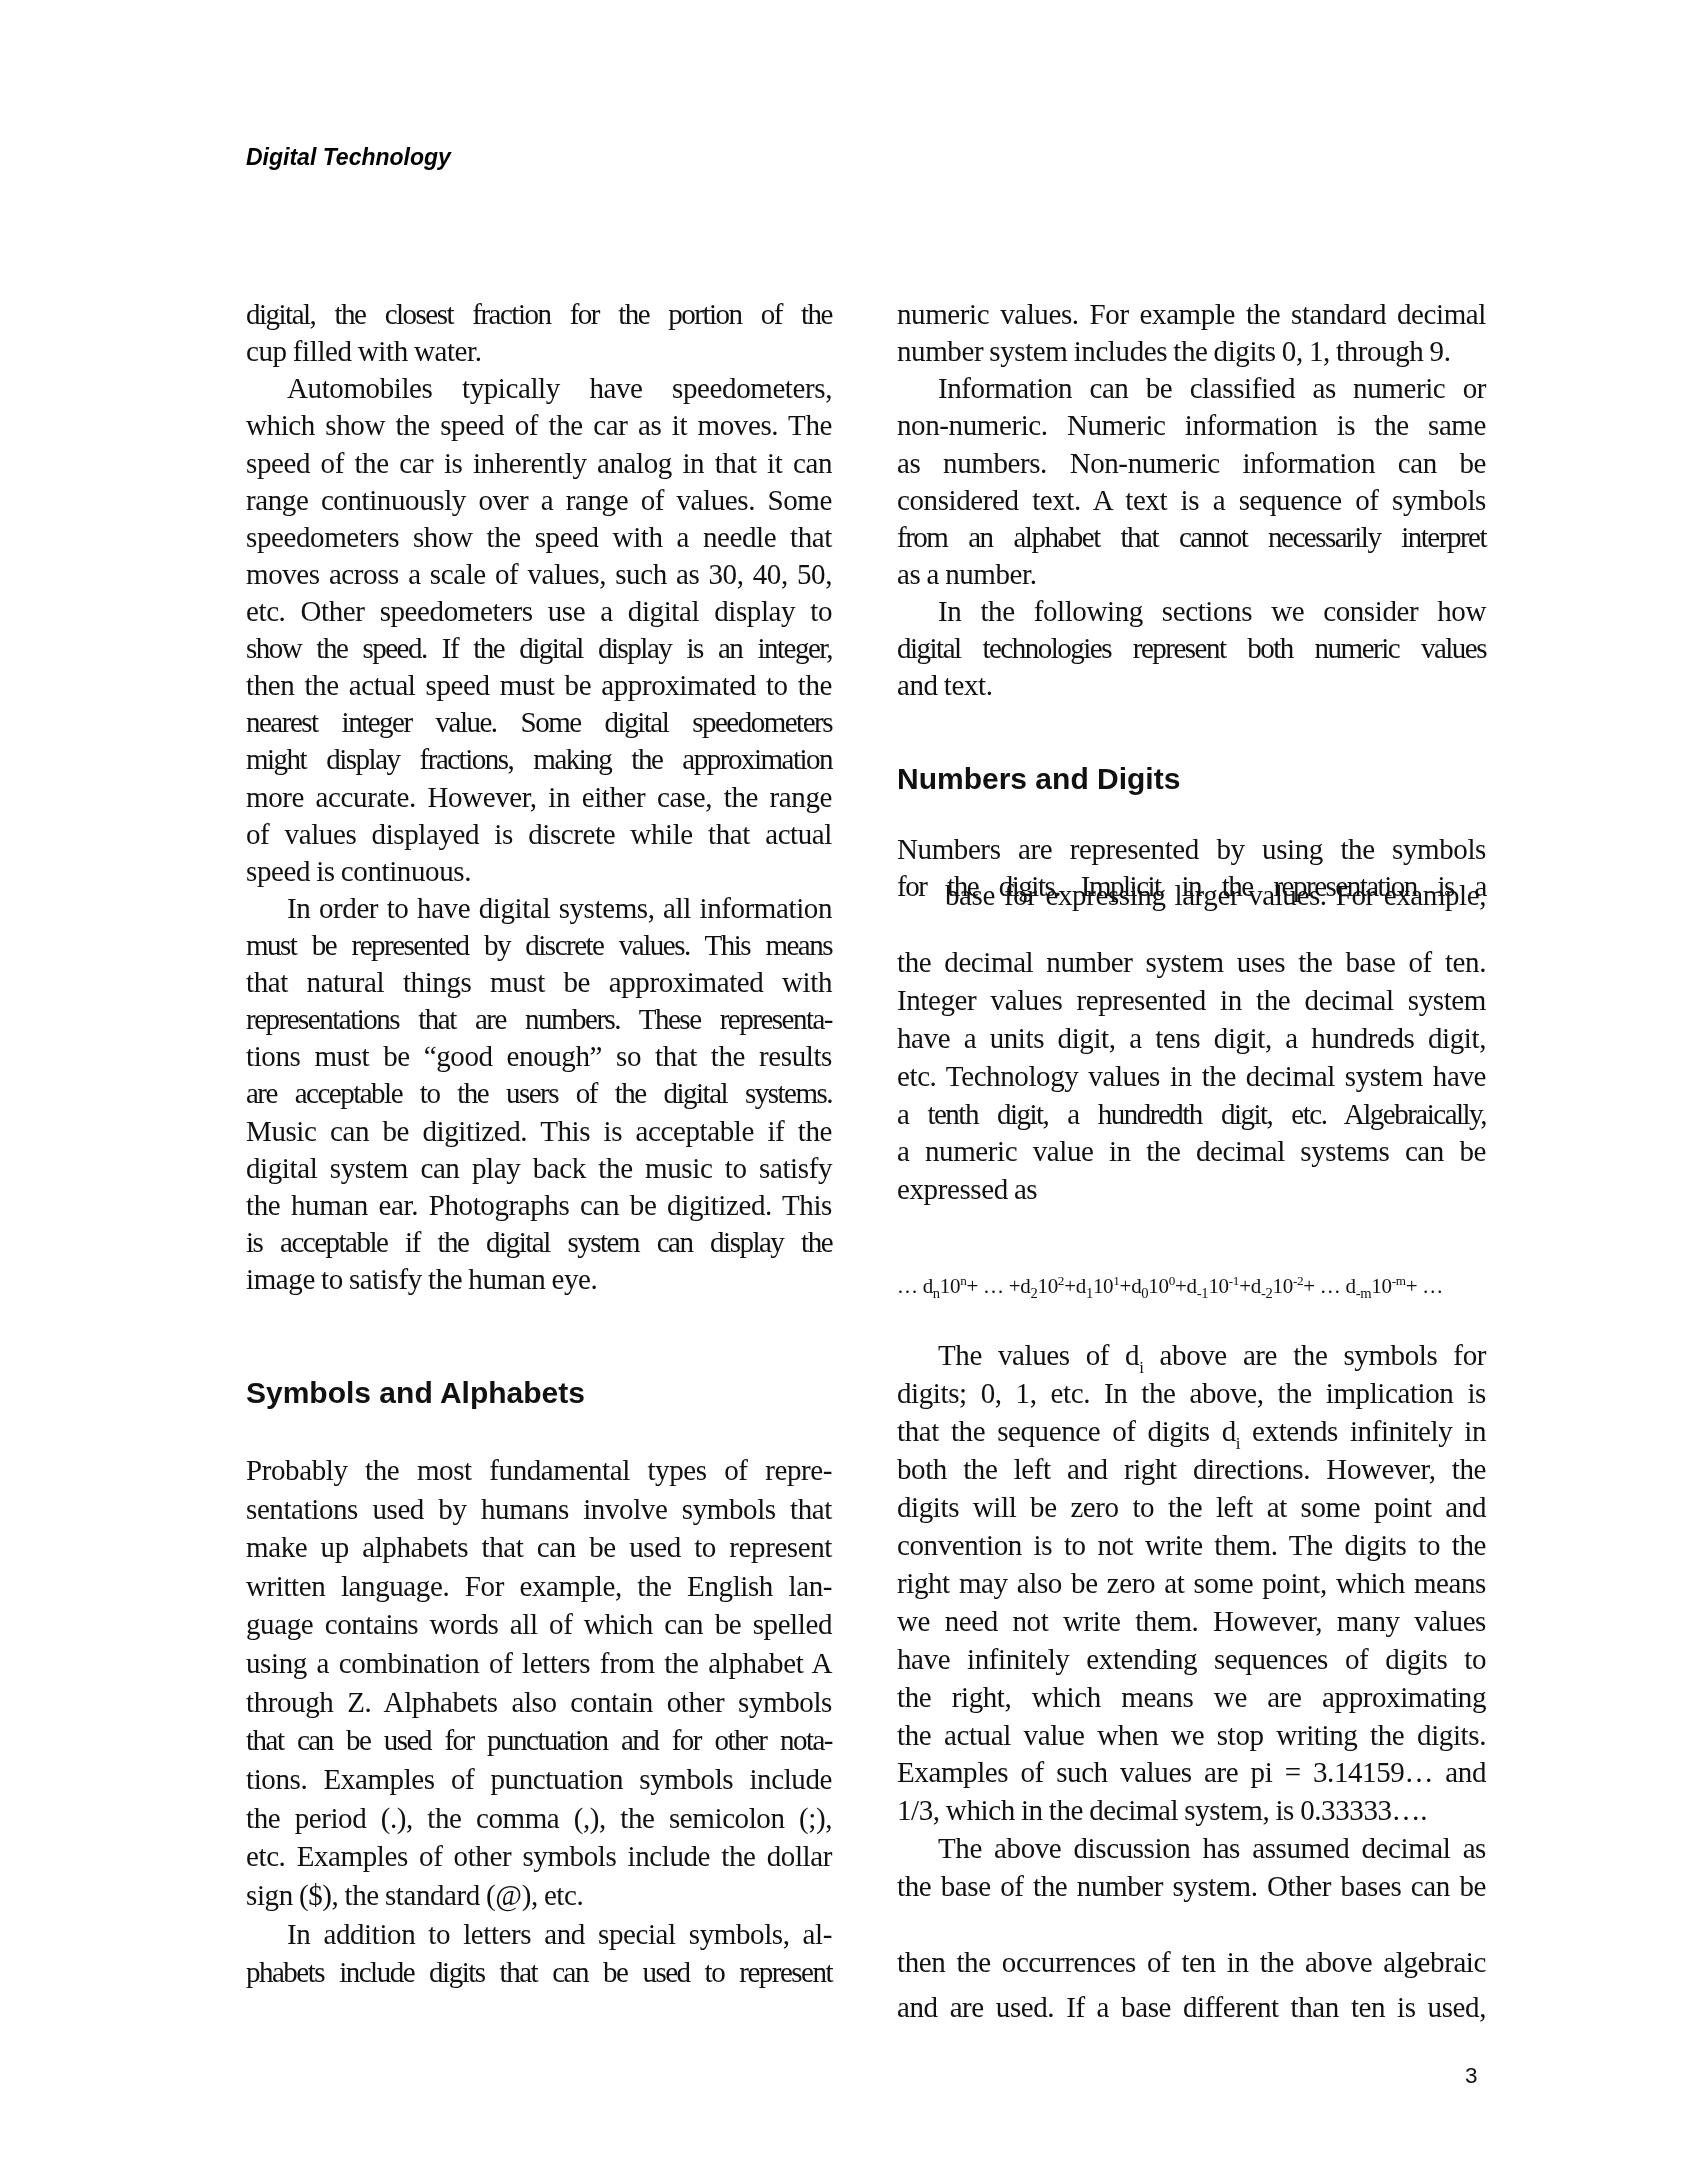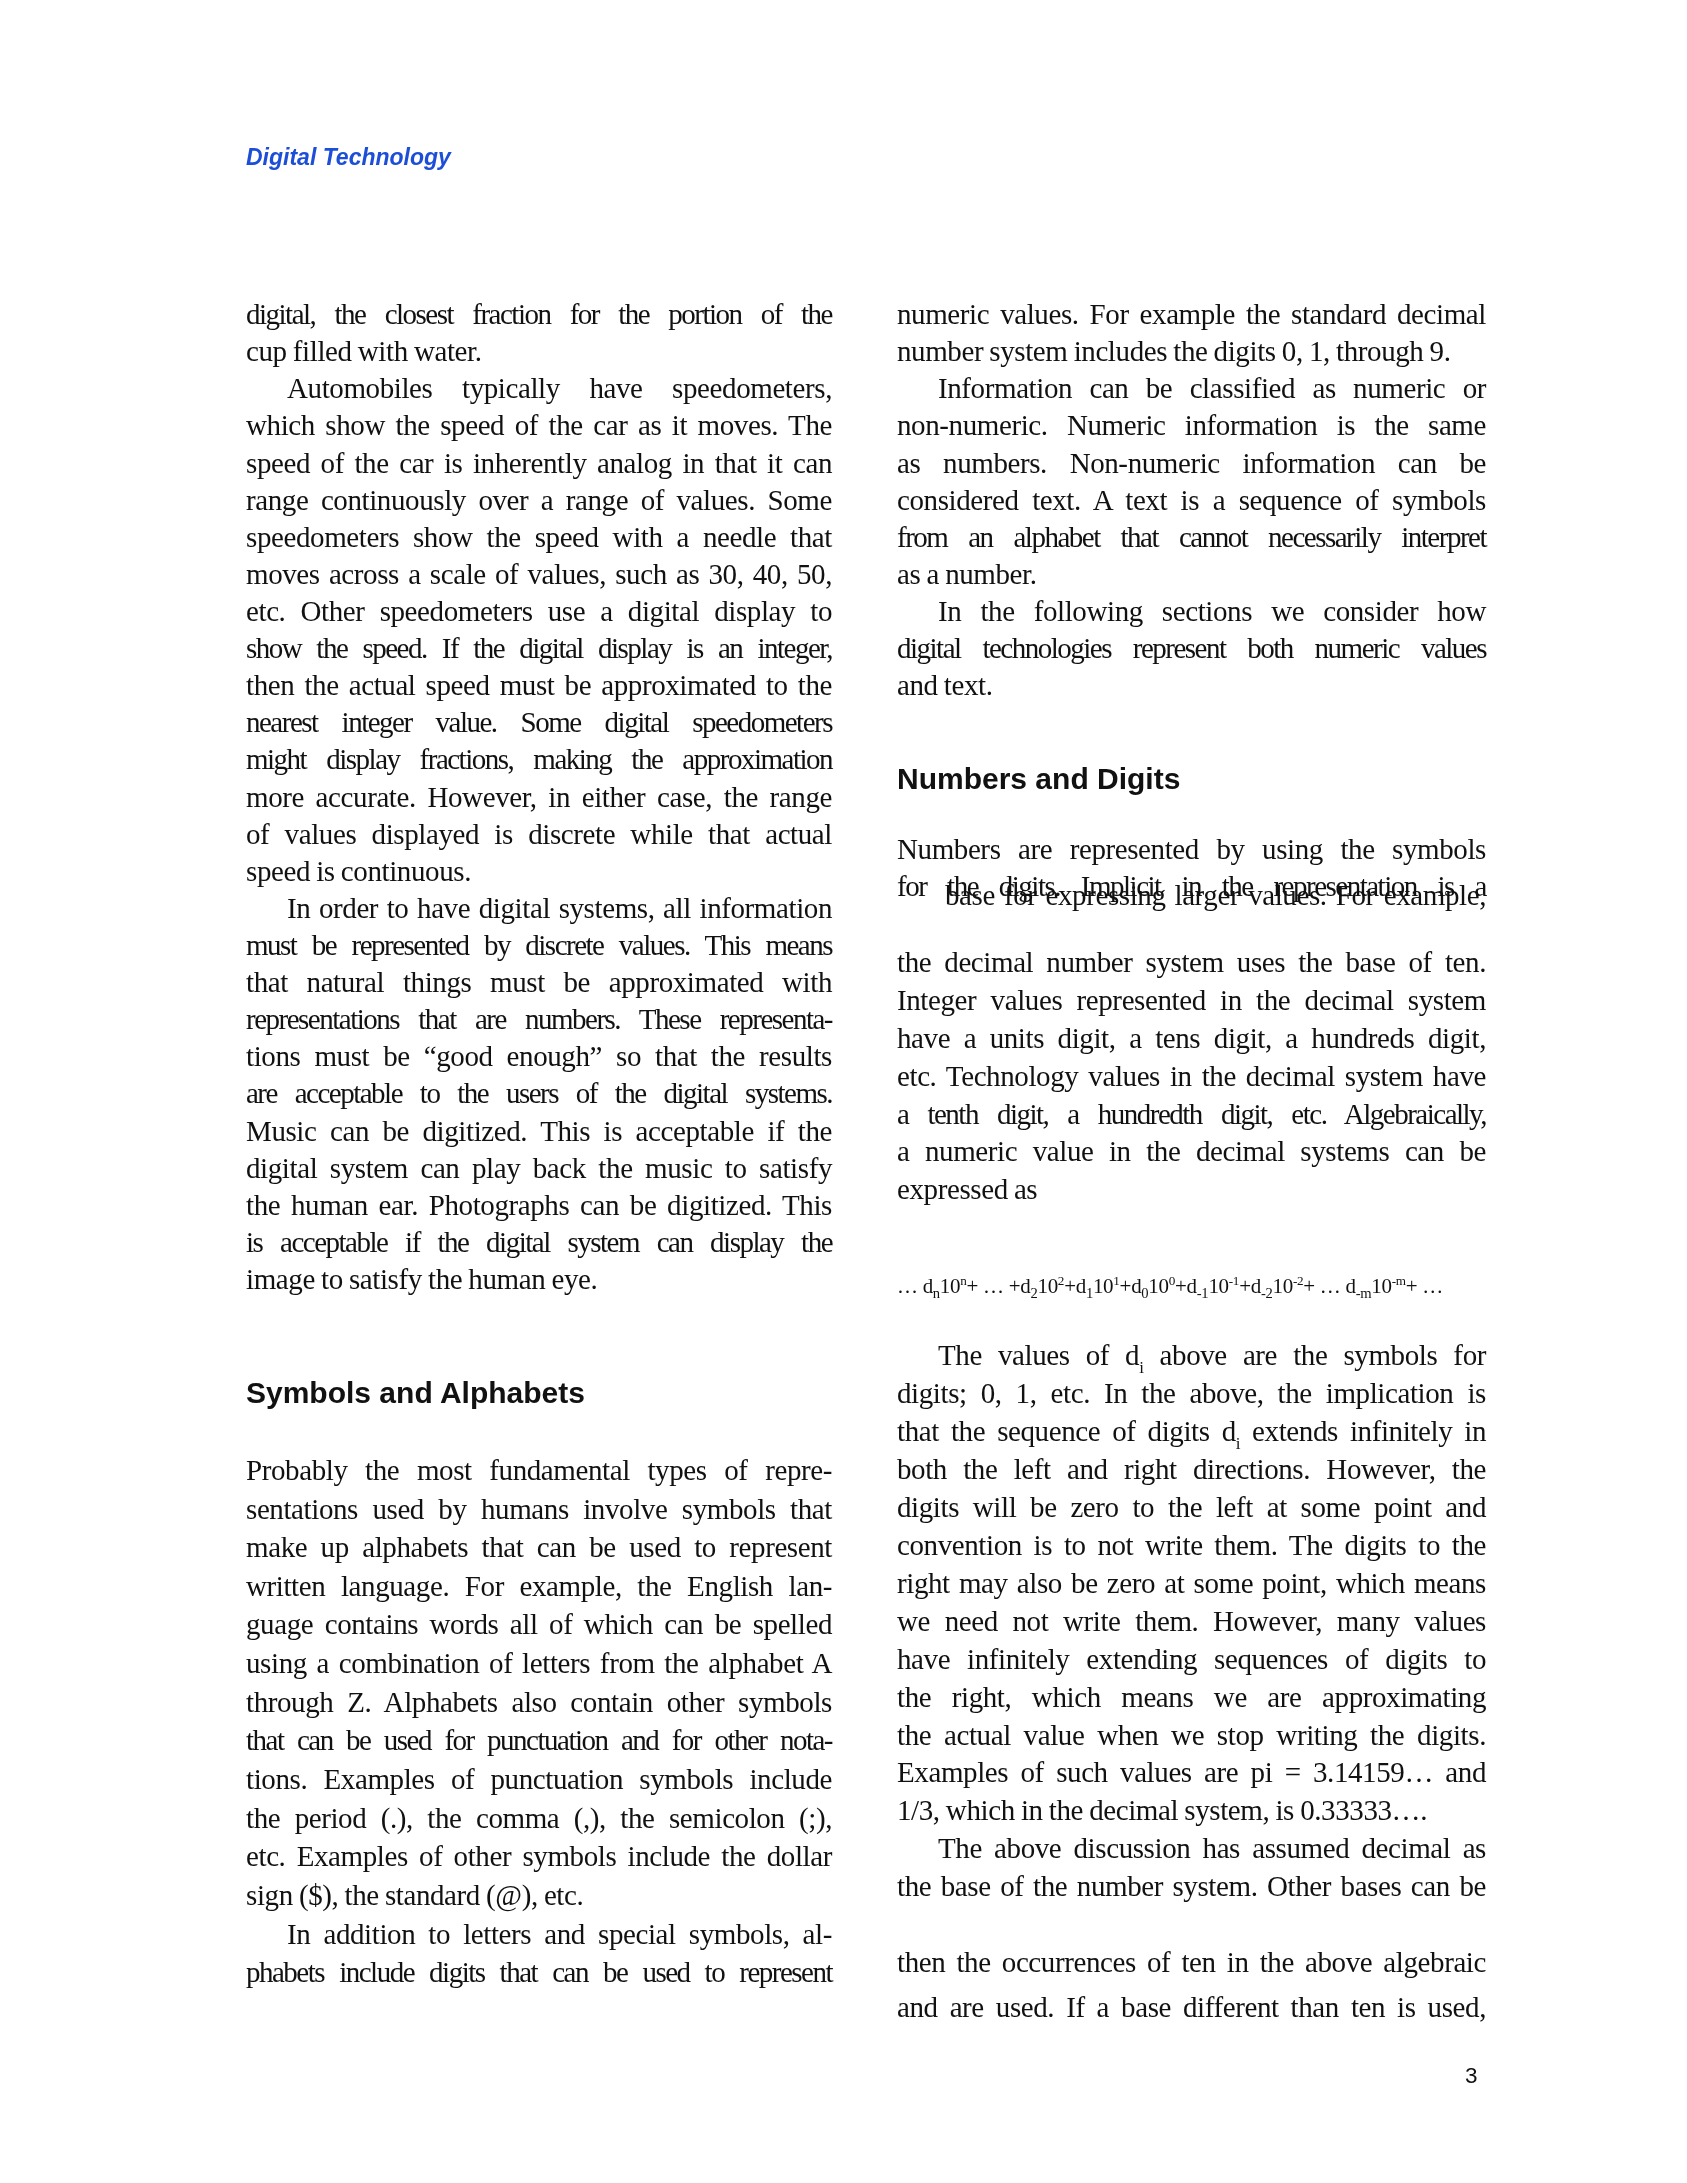--- a/index.html
+++ b/index.html
@@ -1,20 +1,20 @@
 <!DOCTYPE html>
 <html style="font-size:10.6px"><head>
 <meta charset="utf-8">
 <style>
   html, body { margin: 0; padding: 0; background: #ffffff; }
   body { width: 1687px; height: 2183px; position: relative; overflow: hidden; color: #111111; }
   .running-head {
     position: absolute; left: 246px; top: 144px;
     font-family: "Liberation Sans", sans-serif; font-weight: bold; font-style: italic;
-    font-size: 23px; color: #1d4ed8;
+    font-size: 23px; color: #000000;
   }
   .col { position: absolute; width: 586px; }
   .col.left { left: 246px; }
   .col.right { left: 897px; width: 589px; }
   .ln {
     position: absolute; left: 0; right: 0; height: 38px;
     font-family: "Liberation Serif", serif; font-size: 29px; line-height: 38px;
     white-space: nowrap; overflow: visible;
     text-align: justify; text-align-last: justify;
     letter-spacing: -0.4px; word-spacing: -0.7px;

